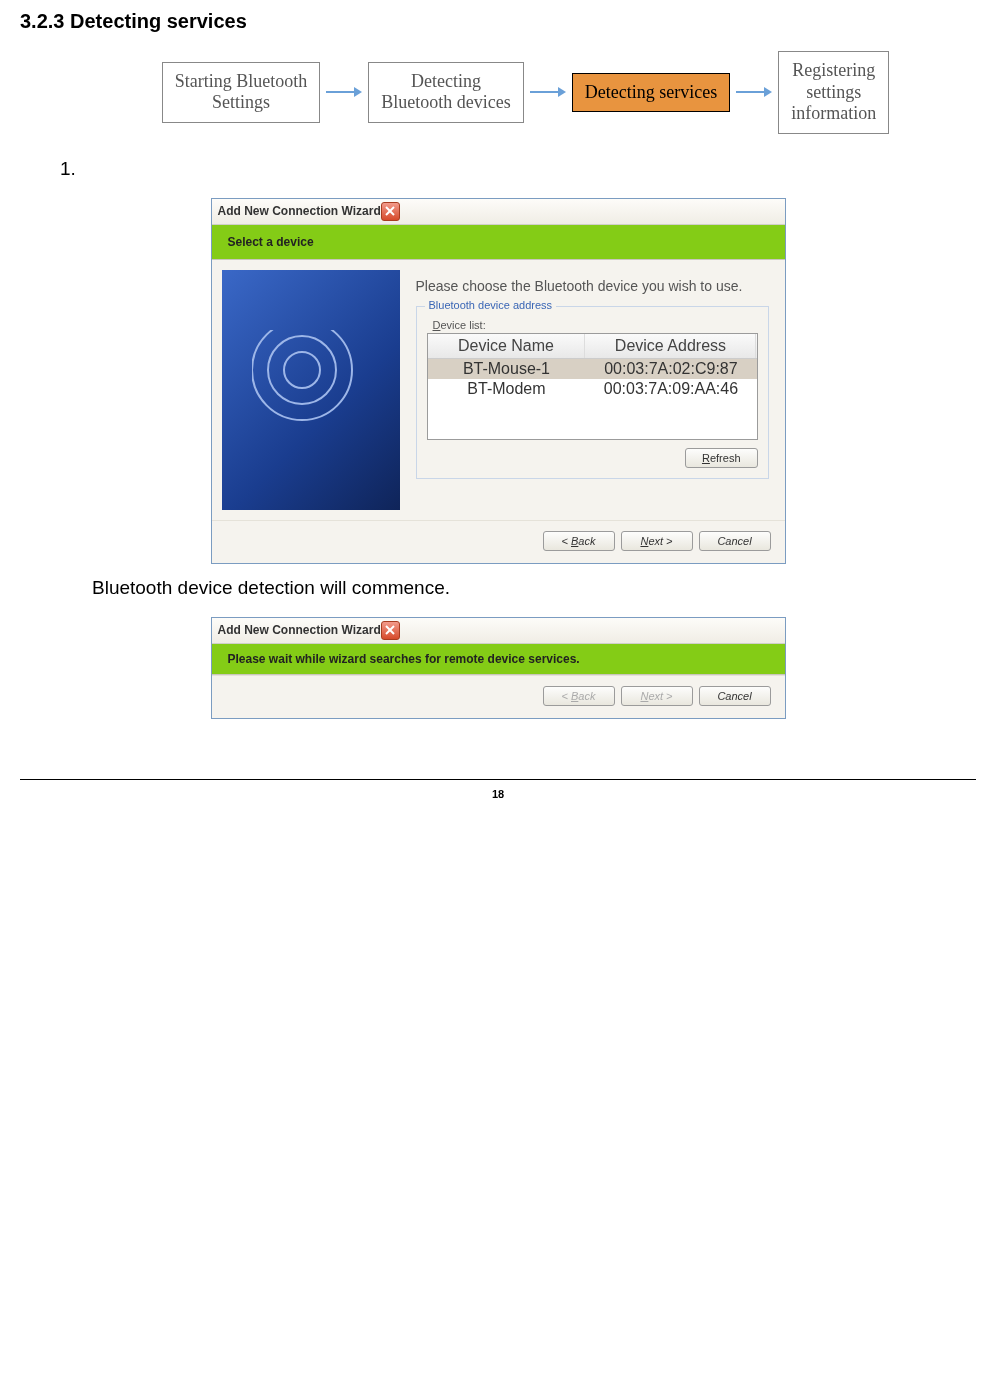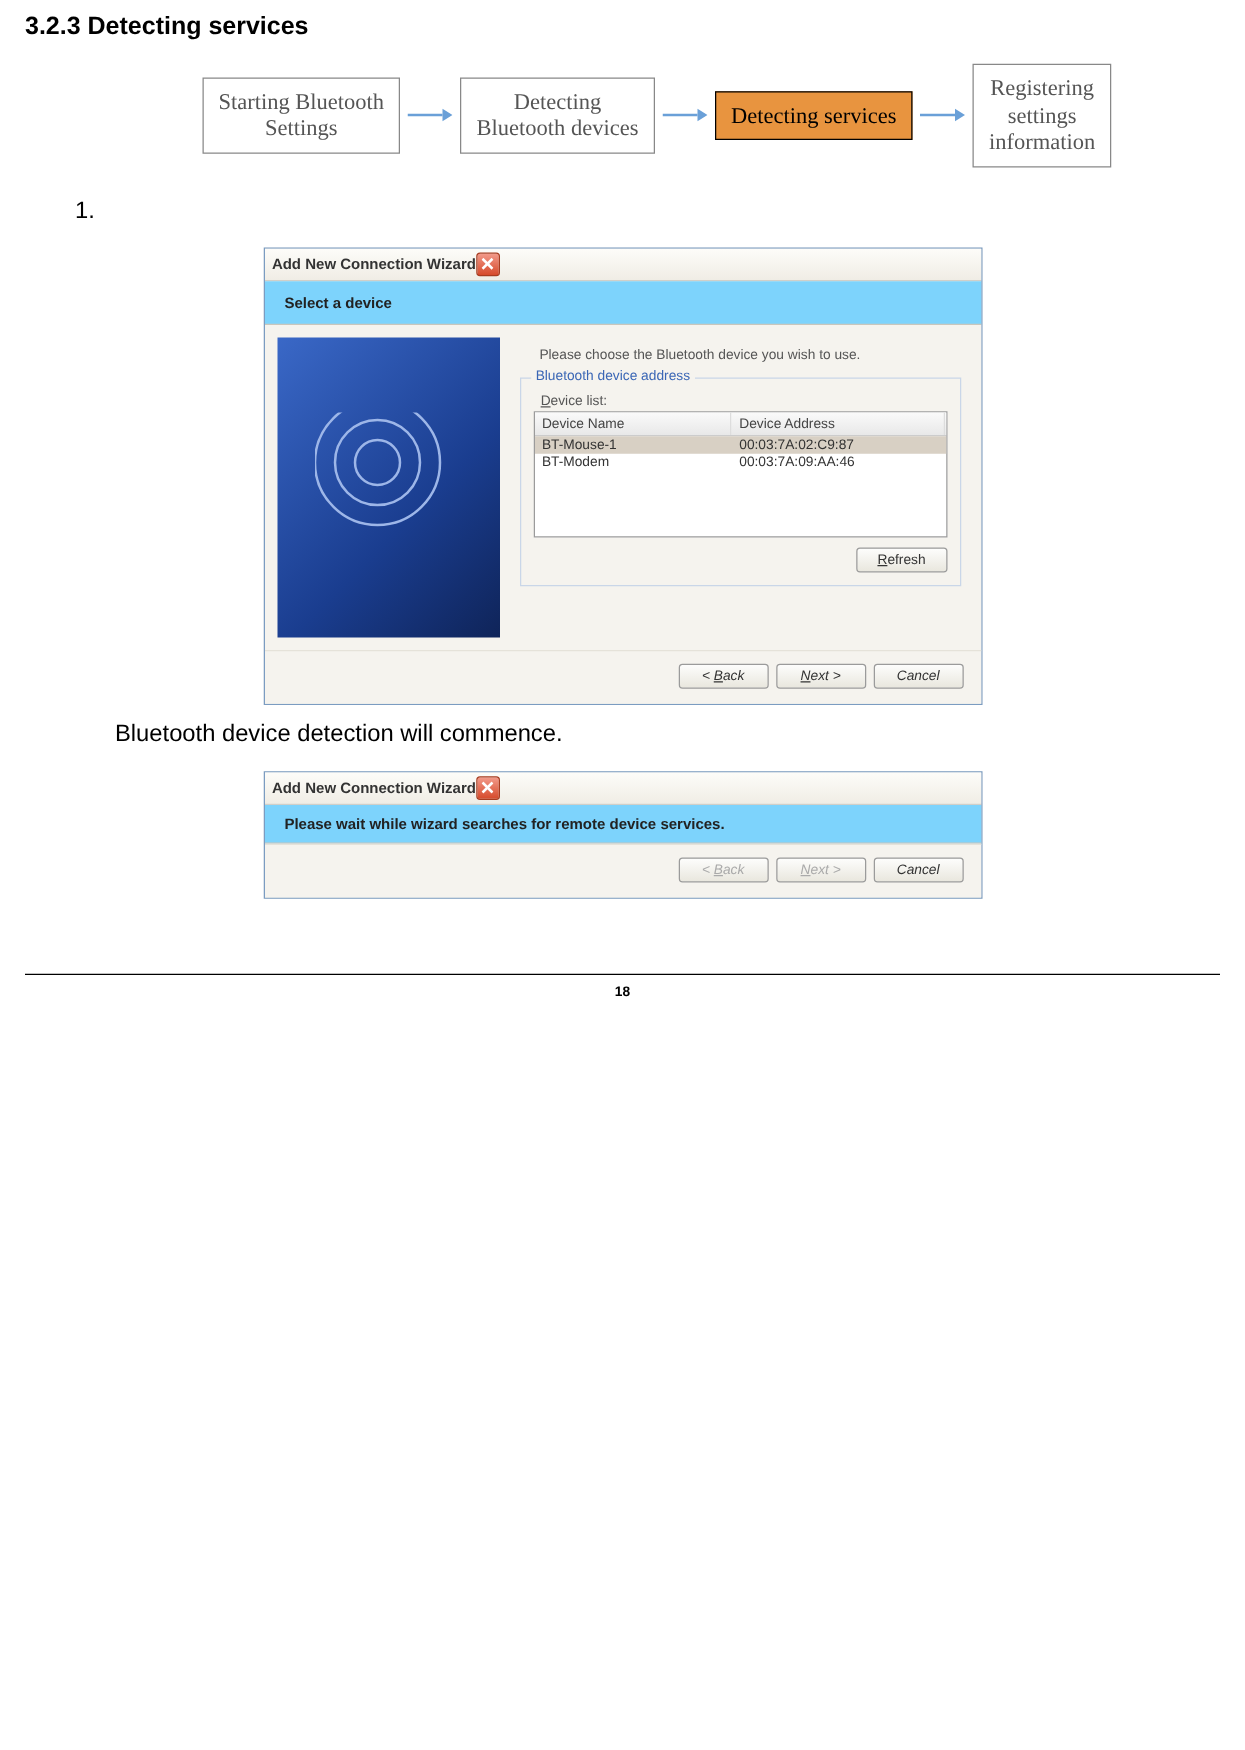--- a/index.html
+++ b/index.html
@@ -90,21 +90,21 @@
       width: 19px; height: 19px;
       background: linear-gradient(#f29a8a, #d64a2b);
       border: 1px solid #a83c20;
       border-radius: 3px;
       display: flex;
       align-items: center;
       justify-content: center;
     }
     .closebtn svg { width: 10px; height: 10px; }
     .banner {
-      background: #7dd3fc;
+      background: #84cc16;
       border-bottom: 1px solid #c9c6bc;
       padding: 10px 16px;
       font-weight: bold;
       font-size: 12px;
       color: #222;
     }
     .banner.thin { padding: 8px 16px; font-size: 12px; }
     .content-area {
       display: flex;
       background: #f5f3ee;
@@ -120,40 +120,41 @@
     .side-img .rings {
       position: absolute; top: 60px; left: 30px;
     }
     .side-img .rings circle { fill: none; stroke: #9db6e8; stroke-width: 2; }
     .right-pane {
       flex: 1;
       padding: 18px 16px 10px 6px;
       font-size: 11px;
       color: #555;
     }
-    .prompt-line { margin-bottom: 12px; font-size: 11px; color: #555; margin-left: 16px; }
+    .prompt-line { margin-bottom: 12px; font-size: 14px; color: #555; }
     .fieldset {
       border: 1px solid #c9d6e8;
       padding: 8px 10px 10px 10px;
       position: relative;
     }
     .fieldset-legend {
       position: absolute;
       top: -8px; left: 8px;
       background: #f5f3ee;
       padding: 0 4px;
       color: #3a66b5;
       font-size: 11px;
     }
     .device-label { font-size: 11px; color: #555; margin: 4px 0 2px 6px; }
     .device-list {
       background: #fff;
       border: 1px solid #9b9b9b;
       width: 100%;
-      font-size: 11px;
+      font-size: 16px;
+      text-align: center;
     }
     .device-list-head {
       display: flex;
       background: linear-gradient(#fafafa, #e8e8e8);
       border-bottom: 1px solid #ccc;
     }
     .device-list-head div {
       padding: 3px 6px;
       border-right: 1px solid #ddd;
       color: #444;

